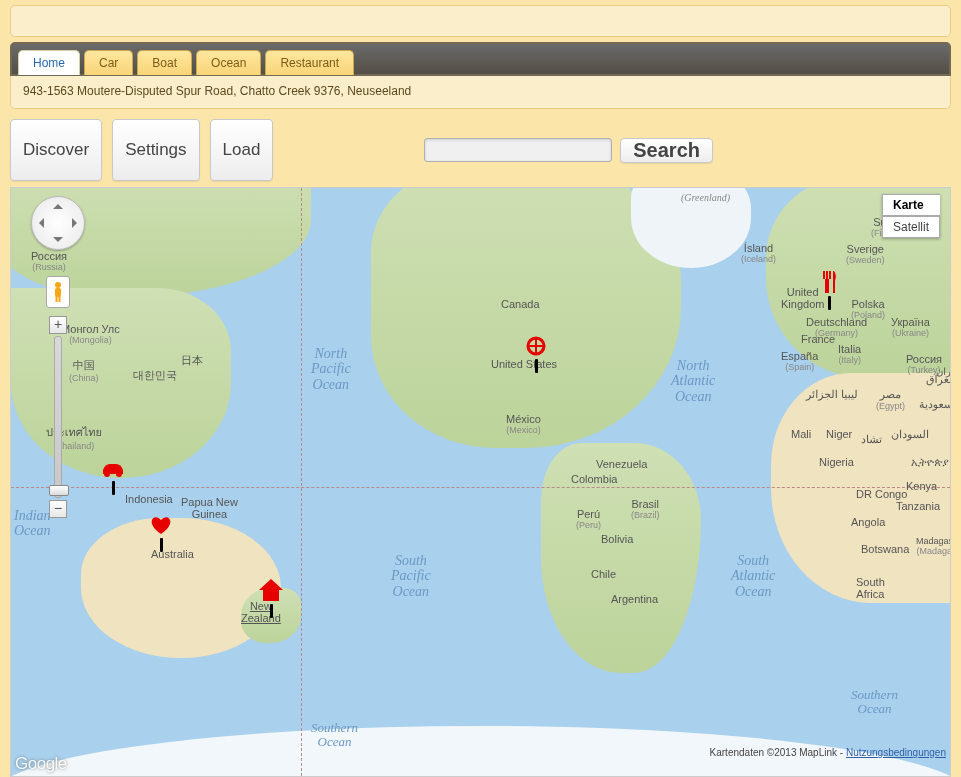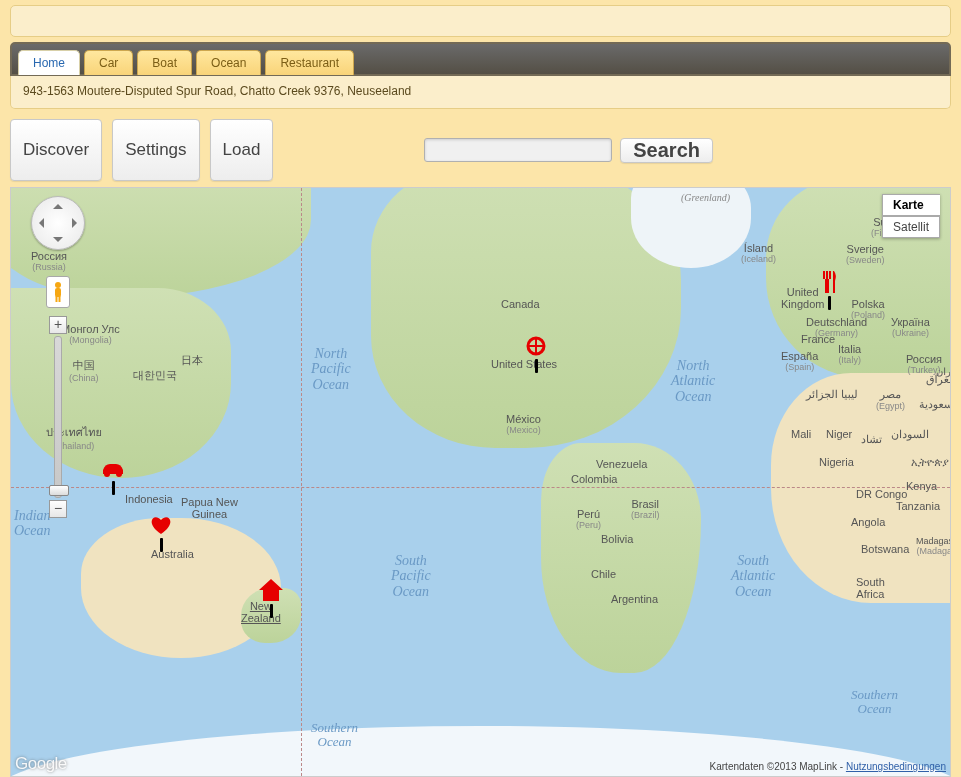--- a/index.html
+++ b/index.html
@@ -45,21 +45,21 @@
   .zoom { position:absolute; left:38px; top:128px; width:18px; }
   .zoom-btn { width:18px; height:18px; background:linear-gradient(#fff,#e7e7e7); border:1px solid #999; text-align:center; line-height:14px; font-size:14px; color:#555; box-sizing:border-box; cursor:pointer; }
   .zoom-track { width:6px; height:160px; margin:2px auto; background:linear-gradient(#d8d8d8,#c8c8c8); border:1px solid #aaa; border-radius:3px; position:relative; }
   .zoom-handle { position:absolute; left:-6px; top:148px; width:18px; height:9px; background:linear-gradient(#fff,#dcdcdc); border:1px solid #888; border-radius:2px; }
 
   .maptype { position:absolute; right:10px; top:6px; display:flex; box-shadow:0 1px 3px rgba(0,0,0,0.3);flex-direction:column; }
   .maptype div { background:#fff; border:1px solid #aaa; padding:3px 10px; font-size:12px; cursor:pointer; color:#444; }
   .maptype div:first-child { border-right:none; font-weight:bold; color:#000; }
 
   .google-logo { position:absolute; left:4px; bottom:2px; font-family:Arial; font-size:17px; color:rgba(255,255,255,0.9); text-shadow:0 0 3px rgba(80,80,80,0.7); letter-spacing:-0.5px; }
-  .attrib { position:absolute; right:4px; bottom:4px; font-size:10px; color:#444; }
+  .attrib { position:absolute; right:4px; bottom:18px; font-size:10px; color:#444; }
   .attrib a { color:#3060a8; }
 
   
   .land { position:absolute; background:#d6e2c0; }
   .green { background:linear-gradient(#cfe0b4,#bcd39a); }
   .desert { background:#f0e3c0; }
 
   .marker { position:absolute; transform:translate(-50%,-100%); }
   .marker .stem { width:3px; height:14px; background:#000; margin:0 auto; border-radius:1px; }
 

